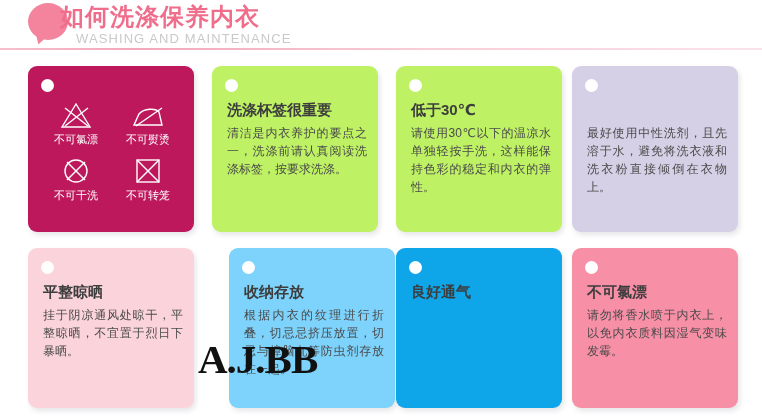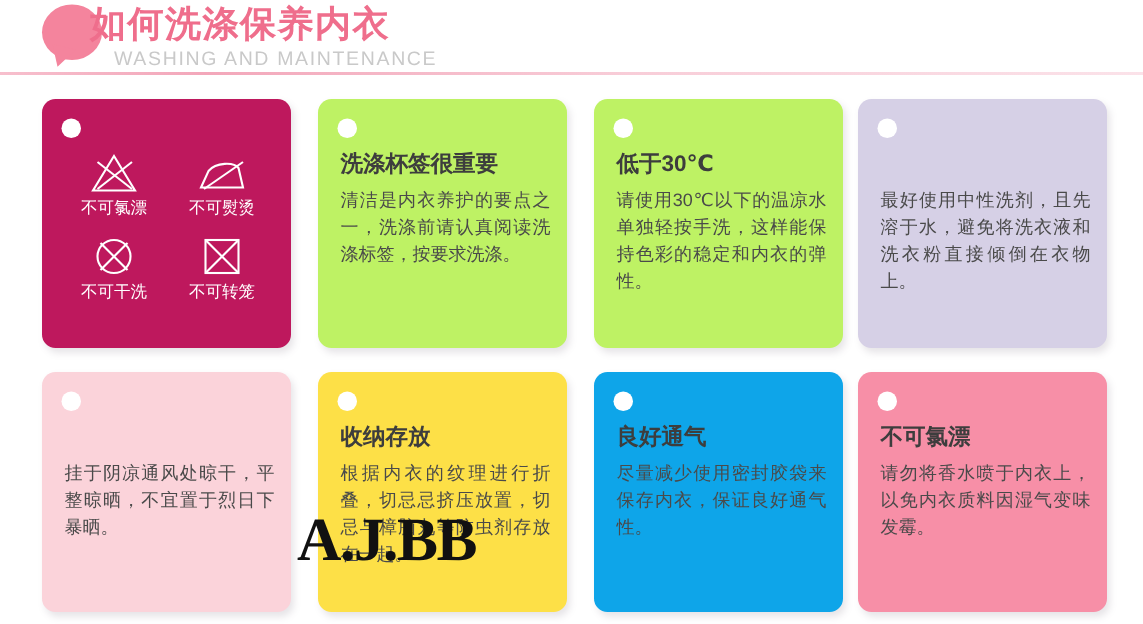--- a/index.html
+++ b/index.html
@@ -242,33 +242,33 @@
     <div class="card-body">请使用30℃以下的温凉水单独轻按手洗，这样能保持色彩的稳定和内衣的弹性。</div>
   </div>
 
   <div class="card row1 col4" style="background: rgb(214, 208, 230);">
     <div class="punch-hole"></div>
     <div class="card-body">最好使用中性洗剂，且先溶于水，避免将洗衣液和洗衣粉直接倾倒在衣物上。</div>
   </div>
 
   <div class="card row2 col1" style="background: rgb(251, 211, 218);">
     <div class="punch-hole"></div>
+    <div class="card-title">平整晾晒</div>
     <div class="card-body">挂于阴凉通风处晾干，平整晾晒，不宜置于烈日下暴晒。</div>
   </div>
 
-  <div class="card row2 col2" style="background: #fde047;">
+  <div class="card row2 col2" style="background: #7dd3fc; margin-left: 17px;">
     <div class="punch-hole"></div>
     <div class="card-title">收纳存放</div>
     <div class="card-body">根据内衣的纹理进行折叠，切忌忌挤压放置，切忌与樟脑丸等防虫剂存放在一起。</div>
   </div>
 
   <div class="card row2 col3" style="background: #0ea5e9;">
     <div class="punch-hole"></div>
     <div class="card-title">良好通气</div>
-    <div class="card-body">尽量减少使用密封胶袋来保存内衣，保证良好通气性。</div>
   </div>
 
   <div class="card row2 col4" style="background: rgb(247, 143, 167);">
     <div class="punch-hole"></div>
     <div class="card-title">不可氯漂</div>
     <div class="card-body">请勿将香水喷于内衣上，以免内衣质料因湿气变味发霉。</div>
   </div>
 
 </div>
 

